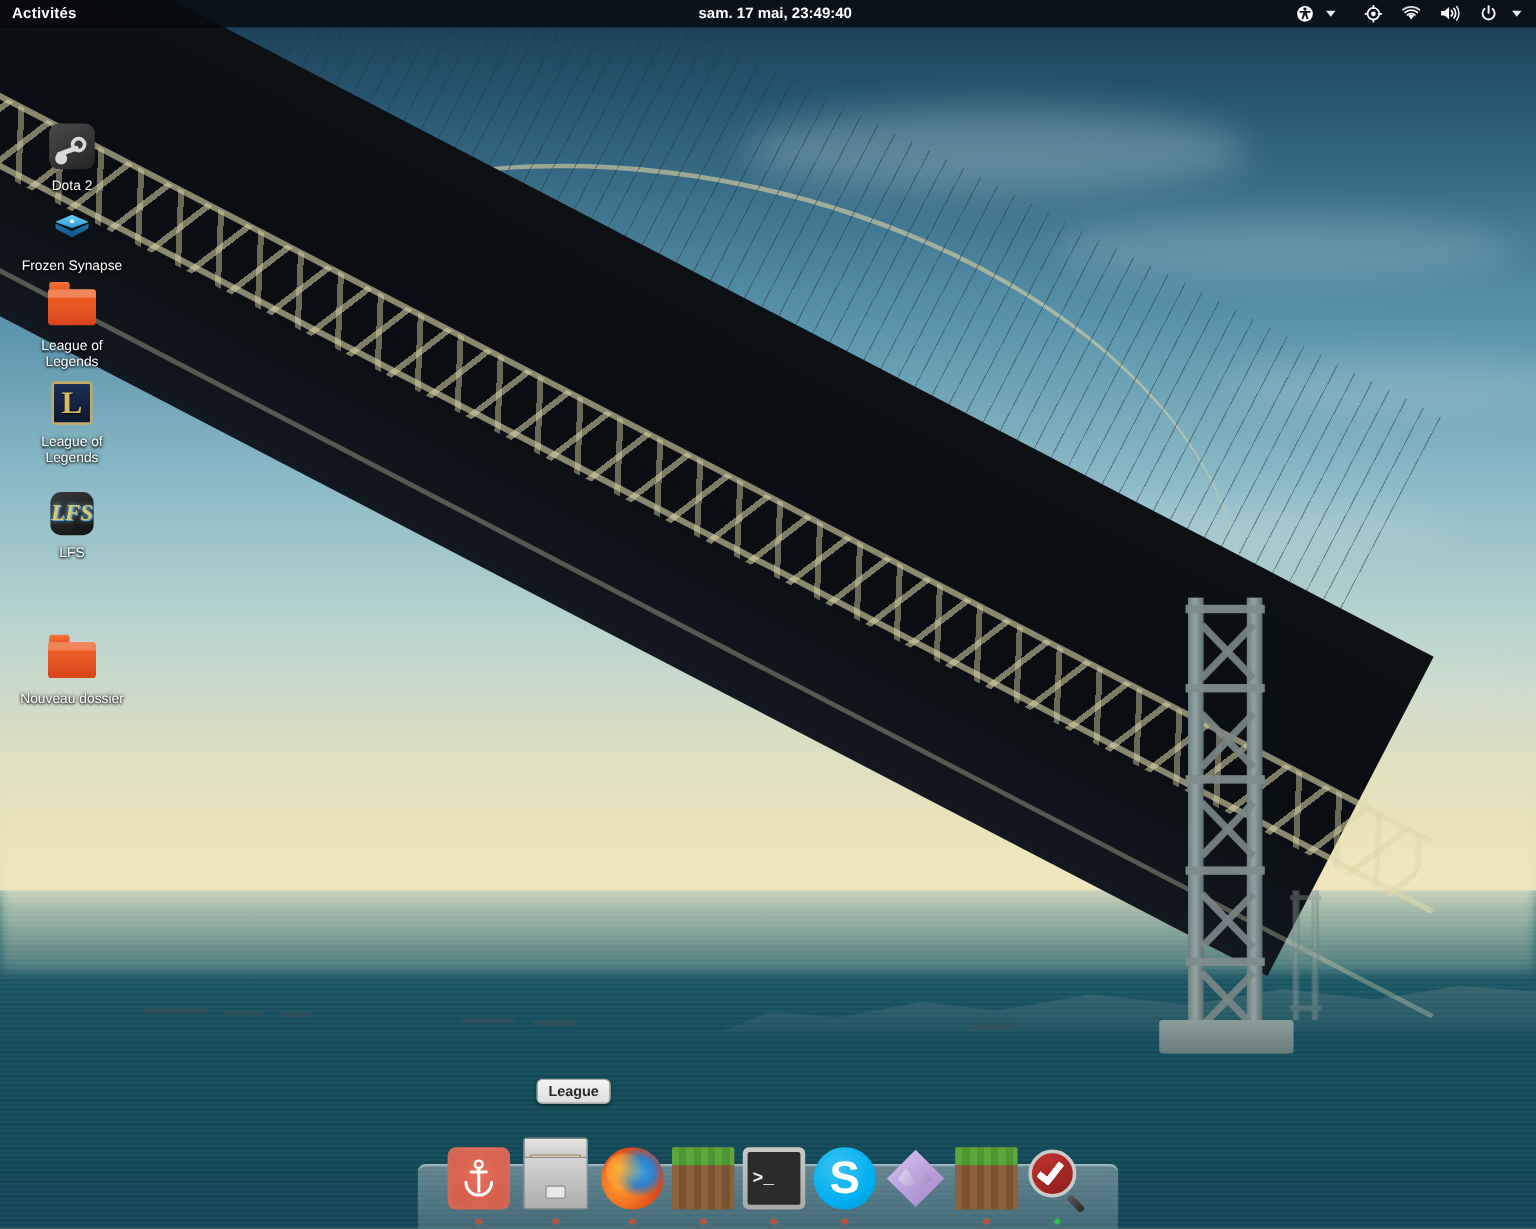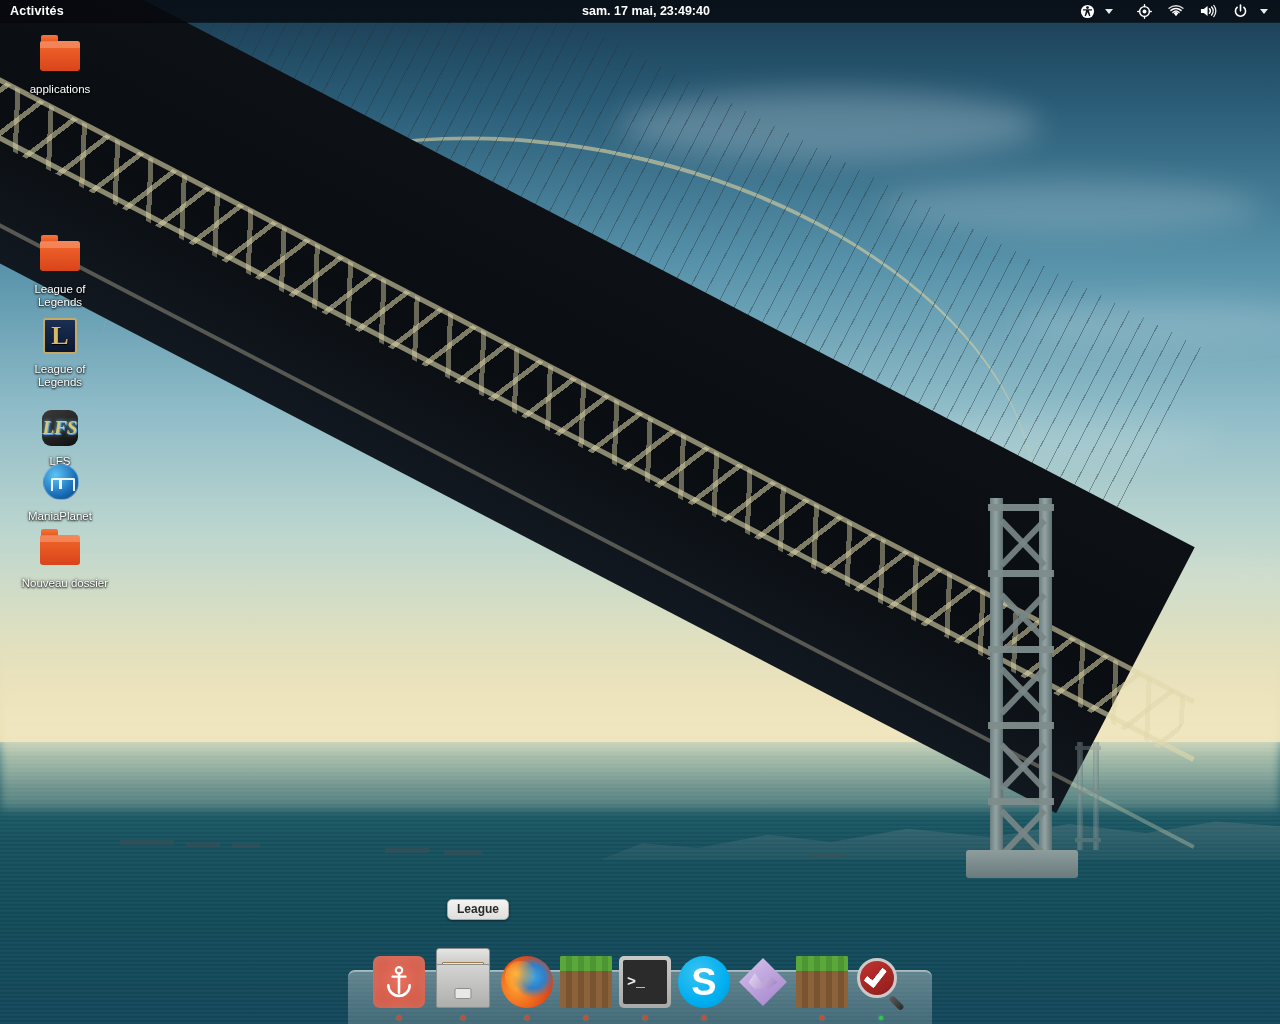--- a/index.html
+++ b/index.html
@@ -518,28 +518,42 @@
       <div class="tray-item" style="margin-left:10px;">
         <svg width="15" height="15" viewBox="0 0 16 16" aria-hidden="true">
           <path d="M4.4 3.6 a5.4 5.4 0 1 0 7.2 0" stroke="#ffffff" stroke-width="1.7" fill="none" stroke-linecap="round"></path>
           <path d="M8 1.2 v6.1" stroke="#ffffff" stroke-width="1.7" stroke-linecap="round"></path>
         </svg>
       </div>
       <div class="tri-down" style="margin-left:6px;"></div>
     </div>
   </div>
 
-  <div class="dicon" style="left:12px; top:32px;">
+
+  <div class="dicon" style="left:12px; top:98px;">
     <div class="glyph">
-        <div class="folder"></div>
-      </div>
-    <div class="label">applications</div>
-  </div>
-
-
+      <div class="steam">
+          <div class="ring"></div>
+          <div class="bar"></div>
+          <div class="dot"></div>
+        </div>
+    </div>
+    <div class="label">Dota 2</div>
+  </div>
+
+  <div class="dicon" style="left:12px; top:165px;">
+    <div class="glyph">
+      <div class="fsyn">
+          <div class="bot"></div>
+          <div class="top"></div>
+          <div class="pip"></div>
+        </div>
+    </div>
+    <div class="label">Frozen Synapse</div>
+  </div>
 
   <div class="dicon" style="left:12px; top:232px;">
     <div class="glyph">
         <div class="folder"></div>
       </div>
     <div class="label">League of Legends</div>
   </div>
 
   <div class="dicon" style="left:12px; top:312px;">
     <div class="glyph">
@@ -548,30 +562,22 @@
     <div class="label">League of Legends</div>
   </div>
 
   <div class="dicon" style="left:12px; top:404px;">
     <div class="glyph">
         <div class="lfs">LFS</div>
       </div>
     <div class="label">LFS</div>
   </div>
 
-  <div class="dicon" style="left:12px; top:459px;">
-    <div class="glyph">
-      <div class="mania">
-          <div class="mark"></div>
-        </div>
-    </div>
-    <div class="label">ManiaPlanet</div>
-  </div>
-
-  <div class="dicon" style="left:12px; top:526px;text-align:right;">
+
+  <div class="dicon" style="left:12px; top:526px;">
     <div class="glyph">
         <div class="folder"></div>
       </div>
     <div class="label">Nouveau dossier</div>
   </div>
 
 
   <div id="dock-tooltip">League</div>
 
   <div id="dock">

